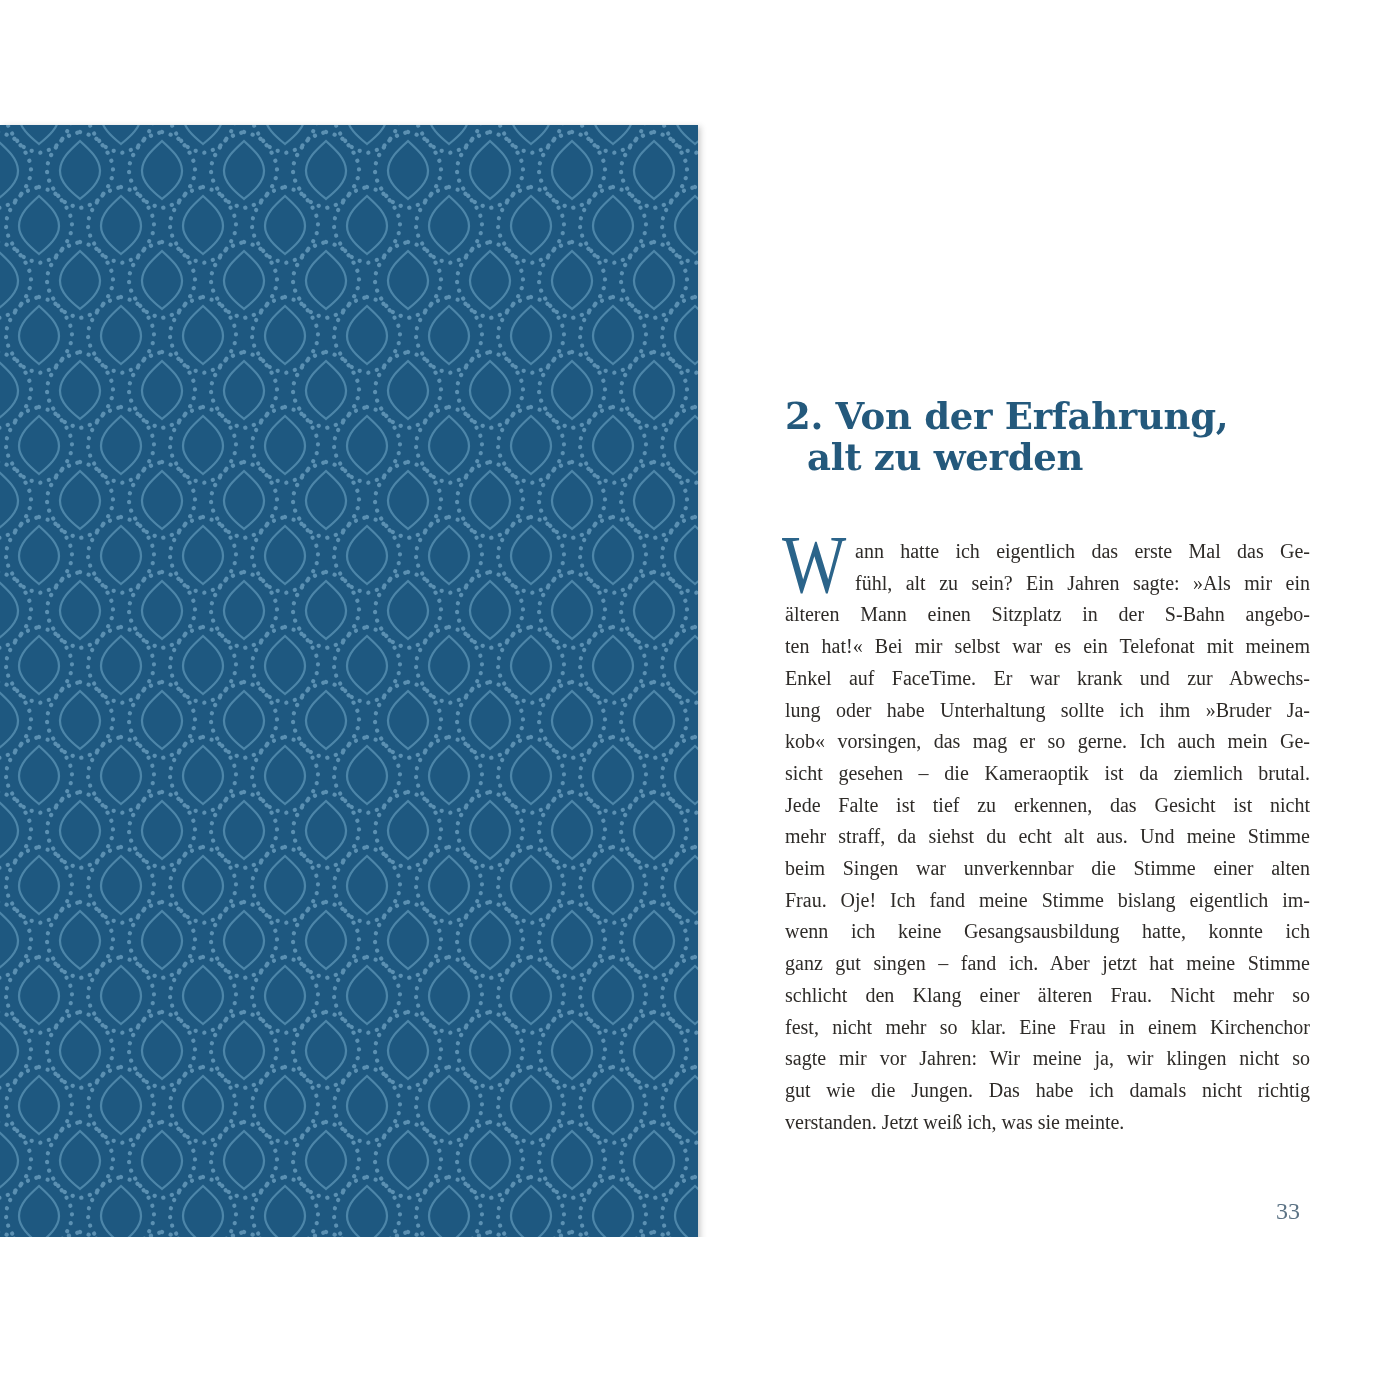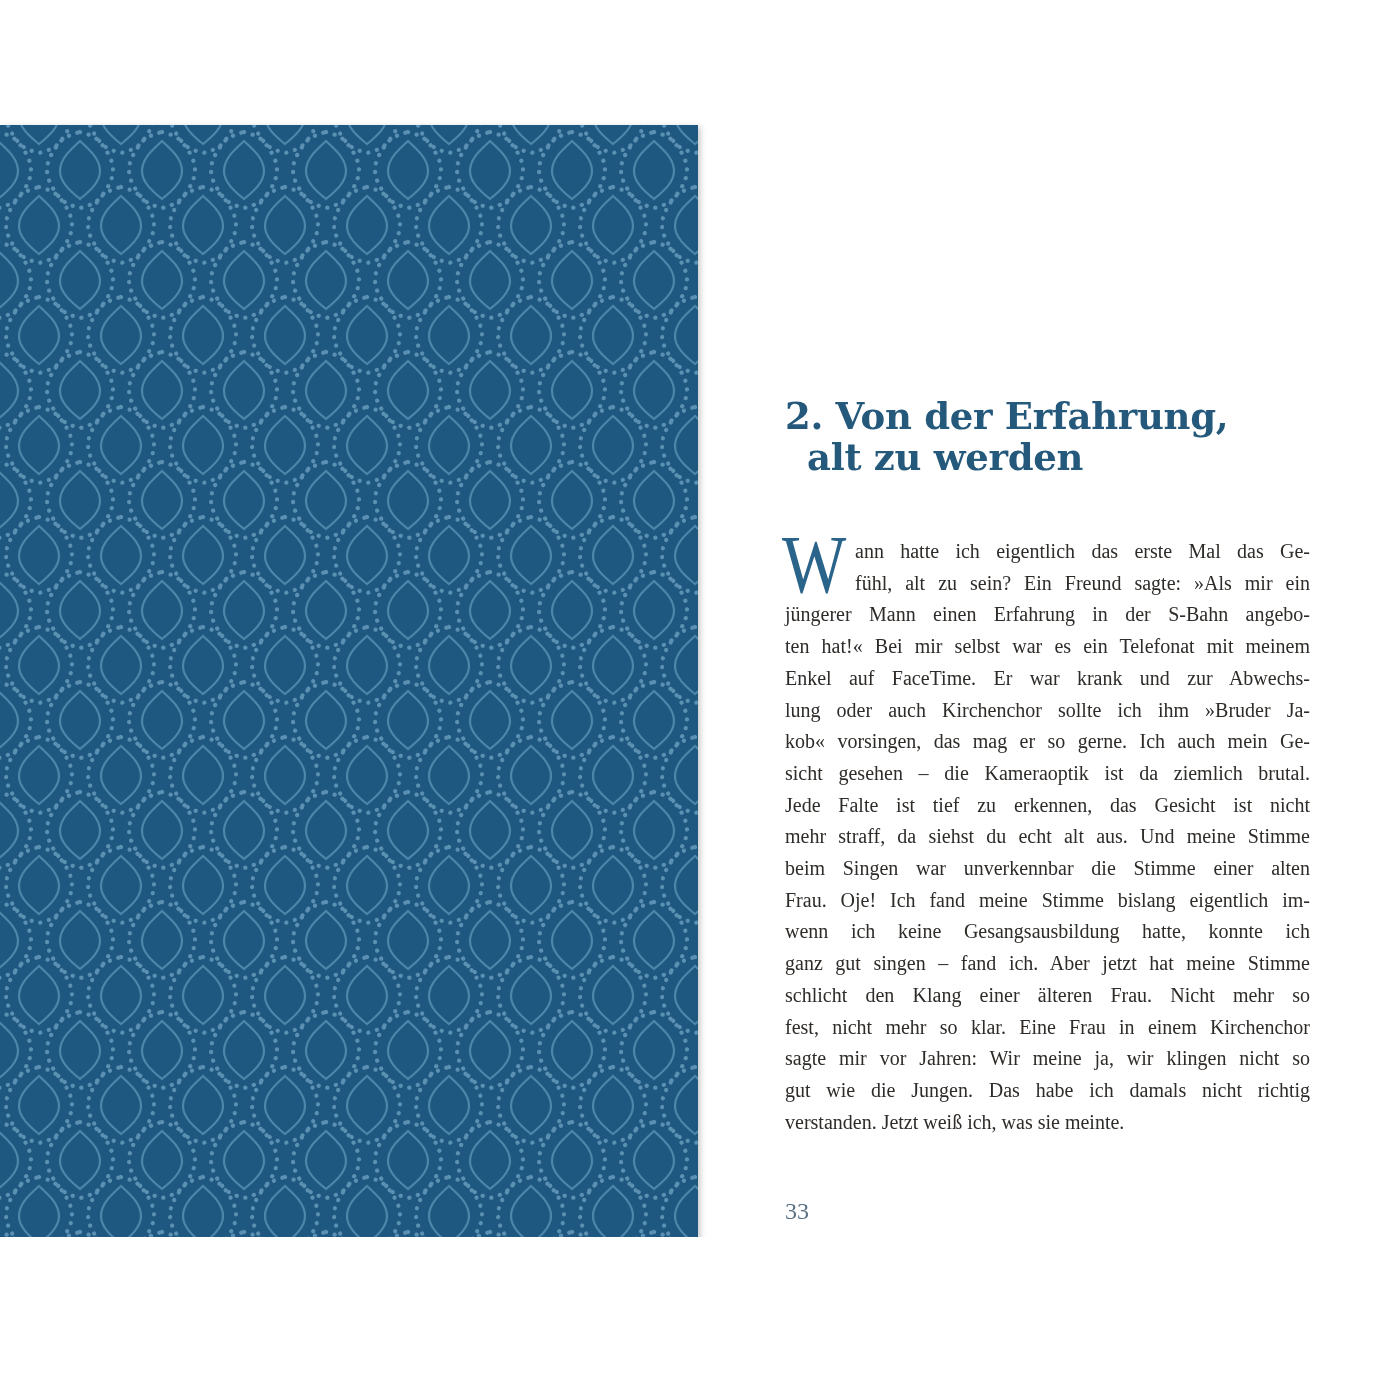--- a/index.html
+++ b/index.html
@@ -75,21 +75,21 @@
     line-height:83px;
     color:var(--dropcap-color);
     transform:scaleX(0.82);
     transform-origin:left top;
   }
 
   .folio{
     position:absolute;
     left:785px;top:1196px;
     width:525px;
-    text-align:left;
+    text-align:right;
     padding-right:10px;
     box-sizing:border-box;
     font-size:24px;
     line-height:30px;
     color:var(--folio-color);
   }
 </style>
 </head>
 <body>
 
@@ -117,25 +117,25 @@
 
   <div class="chapter-heading">
     <div class="h-line1">2. Von der Erfahrung,</div>
     <div class="h-line2">alt zu werden</div>
   </div>
 
   <div class="body-text">
     <span class="dropcap">W</span>
     <div id="body-lines">
         <div class="bline indent">ann hatte ich eigentlich das erste Mal das Ge-</div>
-        <div class="bline indent">fühl, alt zu sein? Ein Freund sagte: »Als mir ein</div>
-        <div class="bline">jüngerer Mann einen Erfahrung in der S-Bahn angebo-</div>
+        <div class="bline indent">fühl, alt zu sein? Ein Jahren sagte: »Als mir ein</div>
+        <div class="bline">älteren Mann einen Sitzplatz in der S-Bahn angebo-</div>
         <div class="bline">ten hat!« Bei mir selbst war es ein Telefonat mit meinem</div>
         <div class="bline">Enkel auf FaceTime. Er war krank und zur Abwechs-</div>
-        <div class="bline">lung oder auch Kirchenchor sollte ich ihm »Bruder Ja-</div>
+        <div class="bline">lung oder habe Unterhaltung sollte ich ihm »Bruder Ja-</div>
         <div class="bline">kob« vorsingen, das mag er so gerne. Ich auch mein Ge-</div>
         <div class="bline">sicht gesehen – die Kameraoptik ist da ziemlich brutal.</div>
         <div class="bline">Jede Falte ist tief zu erkennen, das Gesicht ist nicht</div>
         <div class="bline">mehr straff, da siehst du echt alt aus. Und meine Stimme</div>
         <div class="bline">beim Singen war unverkennbar die Stimme einer alten</div>
         <div class="bline">Frau. Oje! Ich fand meine Stimme bislang eigentlich im-</div>
         <div class="bline">wenn ich keine Gesangsausbildung hatte, konnte ich</div>
         <div class="bline">ganz gut singen – fand ich. Aber jetzt hat meine Stimme</div>
         <div class="bline">schlicht den Klang einer älteren Frau. Nicht mehr so</div>
         <div class="bline">fest, nicht mehr so klar. Eine Frau in einem Kirchenchor</div>

